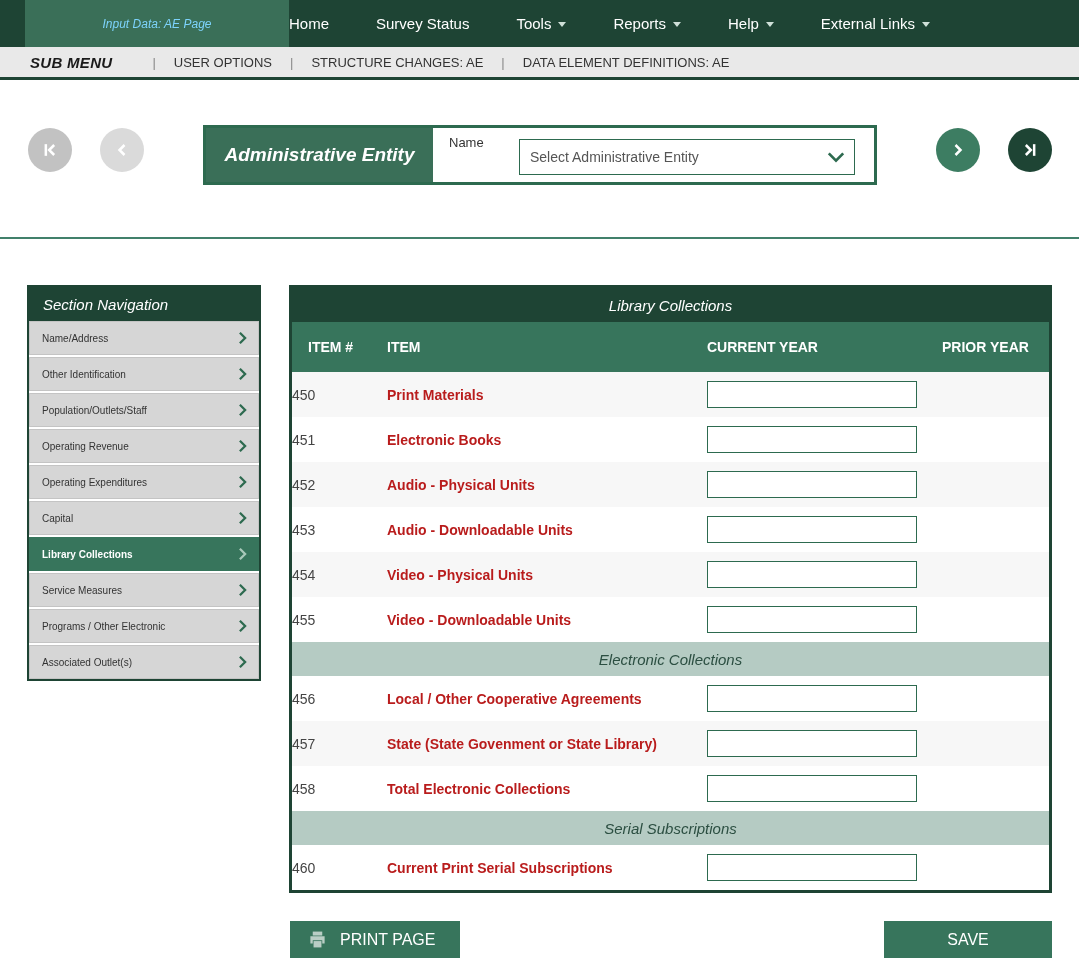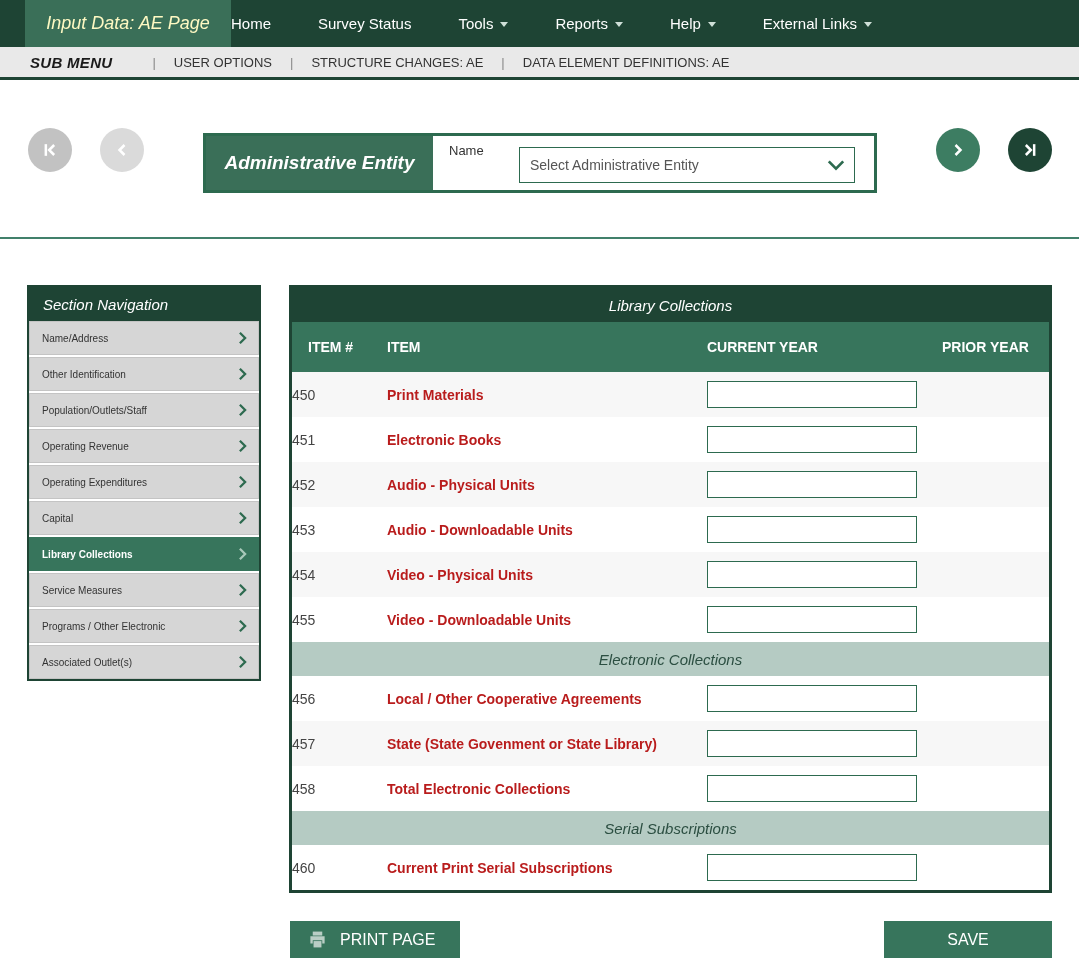--- a/index.html
+++ b/index.html
@@ -12,39 +12,39 @@
   }
   *{box-sizing:border-box;}
   html,body{margin:0;padding:0;}
   body{
     width:1079px;height:973px;background:#fff;overflow:hidden;
     font-family:"Liberation Sans", sans-serif;
   }
   
   .topnav{height:47px;background:var(--dark-green);display:flex;align-items:stretch;}
   .active-tab{
-    margin-left:25px;width:206px;background:var(--mid-green);color:#fef9c3;
-    font-style:italic;font-size:18px;display:flex;align-items:center;justify-content:center;cursor:pointer;
+    margin-left:25px;width:264px;background:var(--mid-green);color:#7dd3fc;
+    font-style:italic;font-size:12px;display:flex;align-items:center;justify-content:center;cursor:pointer;
   }
   .nav-items{display:flex;align-items:center;gap:47px;}
   .nav-item{color:#fff;font-size:15px;display:flex;align-items:center;gap:7px;cursor:pointer;white-space:nowrap;}
   .caret{width:0;height:0;border-left:4px solid transparent;border-right:4px solid transparent;border-top:5px solid #cfe0d8;margin-top:2px;}
   
   .submenu{height:33px;background:#e9e9e9;border-bottom:3px solid var(--dark-green);display:flex;align-items:center;padding-left:30px;gap:26px;}
   .submenu-title{font-weight:bold;font-style:italic;font-size:15px;color:#1a1a1a;letter-spacing:.3px;margin-right:14px;}
   .submenu-sep{color:#888;font-size:13px;}
   .submenu-item{font-size:13px;color:#333;cursor:pointer;white-space:nowrap;}
   
   .entity-row{position:relative;height:60px;margin-top:45px;}
   .pager-btn{position:absolute;top:3px;width:44px;height:44px;border-radius:50%;border:none;display:flex;align-items:center;justify-content:center;cursor:pointer;padding:0;}
   .pager-first{left:28px;background:#c2c2c2;}
   .pager-prev{left:100px;background:#dadada;}
   .pager-next{left:936px;background:#3d7d62;}
   .pager-last{left:1008px;background:var(--dark-green);}
-  .entity-box{position:absolute;left:203px;top:8px;width:674px;height:60px;border:3px solid var(--border-green);display:flex;background:#fff;}
+  .entity-box{position:absolute;left:203px;top:0;width:674px;height:60px;border:3px solid var(--border-green);display:flex;background:#fff;}
   .entity-title{width:227px;background:var(--mid-green);color:#fff;font-style:italic;font-weight:bold;font-size:19px;display:flex;align-items:center;justify-content:center;}
   .entity-fields{flex:1;position:relative;}
   .name-label{position:absolute;left:16px;top:7px;font-size:13px;color:#333;}
   .entity-select-wrap{position:absolute;left:86px;top:11px;width:336px;height:36px;}
   .entity-select-wrap select{
     width:100%;height:100%;appearance:none;-webkit-appearance:none;-moz-appearance:none;
     border:1.5px solid var(--border-green);background:#fff;font-size:14px;color:#555;
     padding:0 34px 0 10px;font-family:inherit;border-radius:0;cursor:pointer;
   }
   .select-chevron{position:absolute;right:10px;top:11px;pointer-events:none;line-height:0;}

